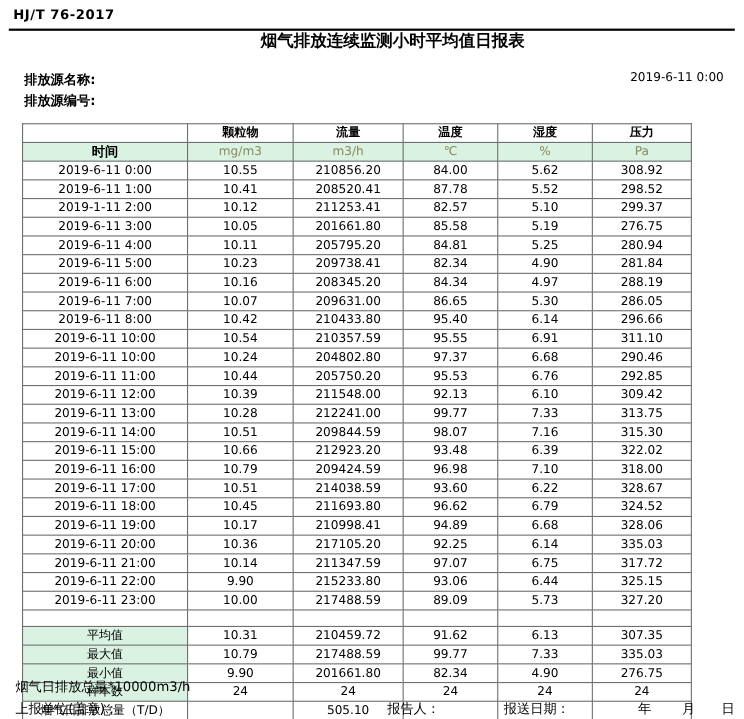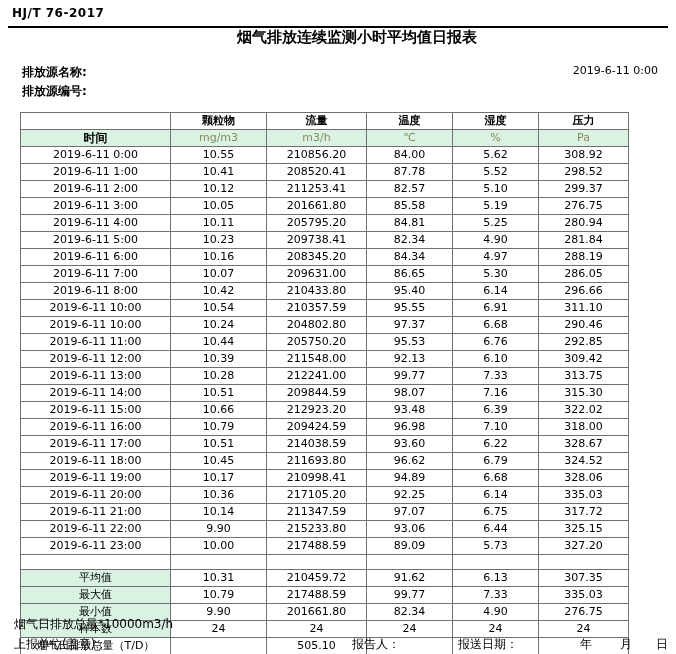--- a/index.html
+++ b/index.html
@@ -116,21 +116,21 @@
       </tr>
       <tr>
         <td class="timecell">2019-6-11 1:00</td>
         <td>10.41</td>
         <td>208520.41</td>
         <td>87.78</td>
         <td>5.52</td>
         <td>298.52</td>
       </tr>
       <tr>
-        <td class="timecell">2019-6-11 2:00</td>
+        <td class="timecell">2019-1-11 2:00</td>
         <td>10.12</td>
         <td>211253.41</td>
         <td>82.57</td>
         <td>5.10</td>
         <td>299.37</td>
       </tr>
       <tr>
         <td class="timecell">2019-6-11 3:00</td>
         <td>10.05</td>
         <td>201661.80</td>

